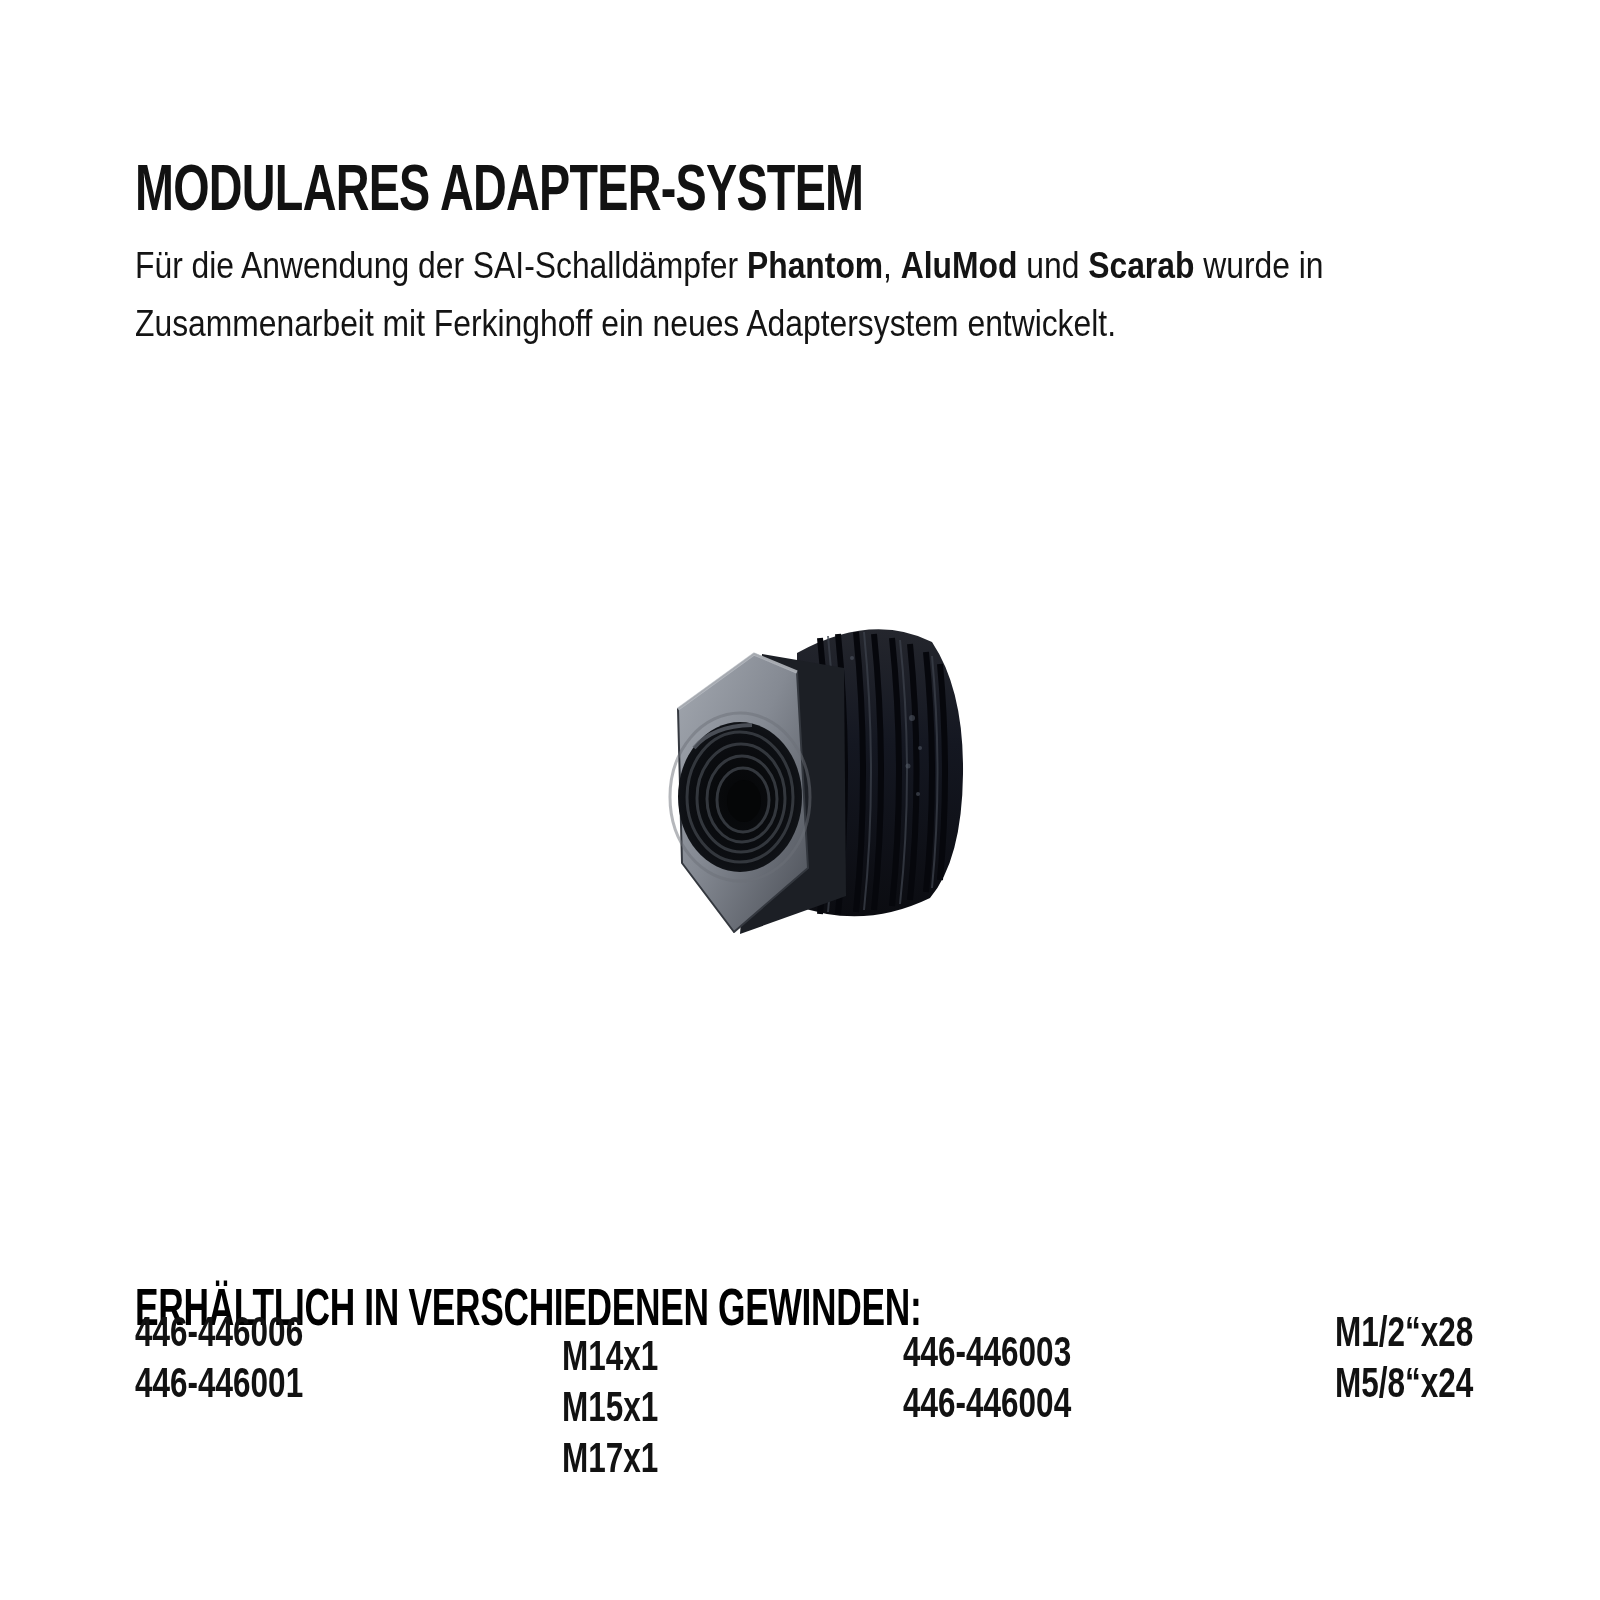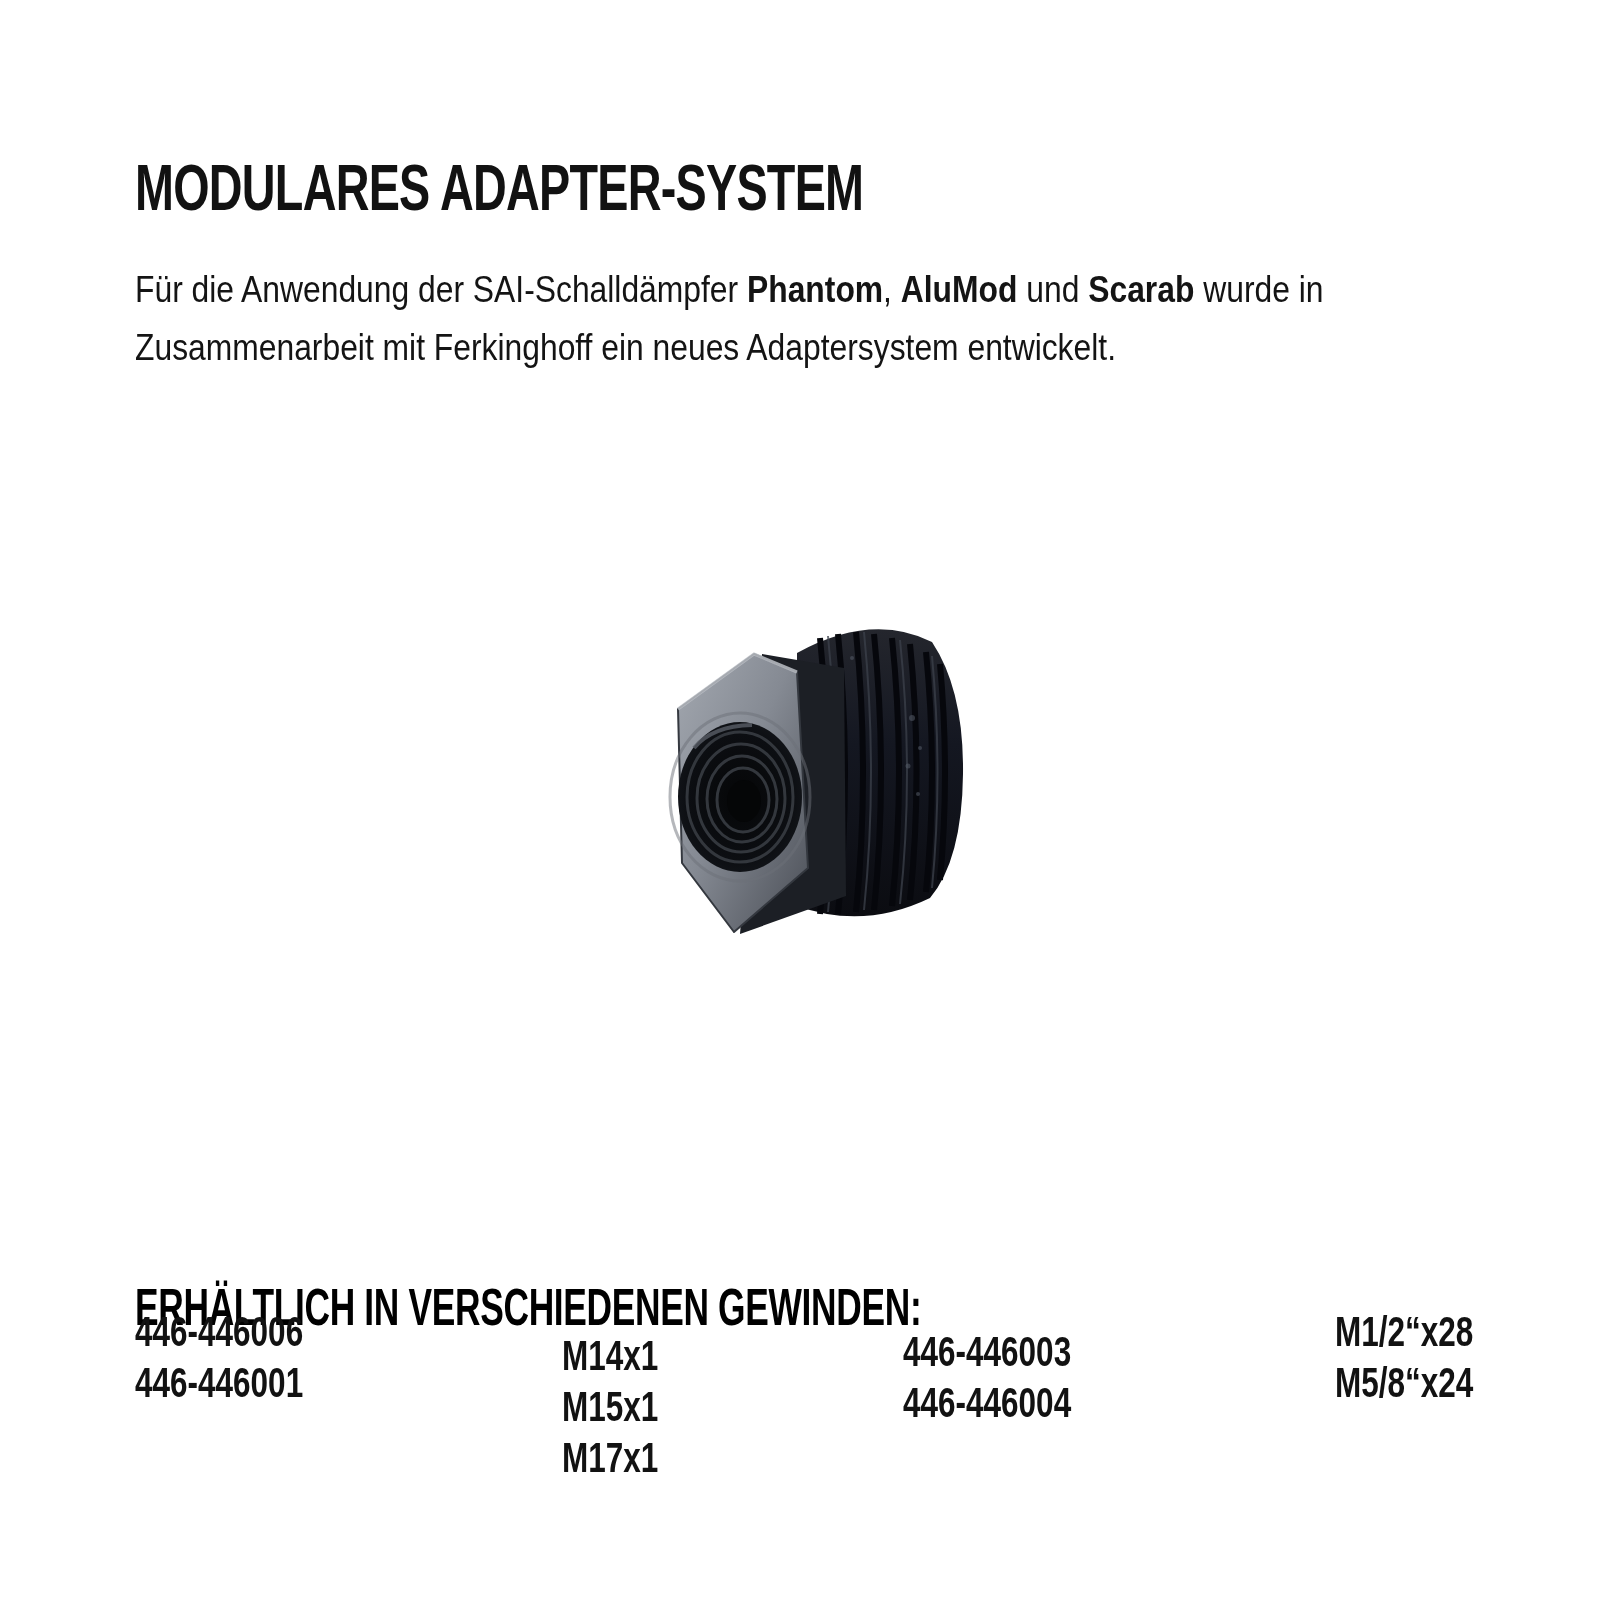--- a/index.html
+++ b/index.html
@@ -27,21 +27,21 @@
     top: 108px;
     font-size: 64px;
     font-weight: bold;
     letter-spacing: -1px;
     color: #121212;
   }
   .title .cond { transform: scaleX(0.73); }
   .intro {
     position: absolute;
     left: 135px;
-    top: 224px;
+    top: 200px;
     font-size: 37px;
     line-height: 58px;
     color: #141414;
   }
   .intro .cond { transform: scaleX(0.86); }
   .photo {
     position: absolute;
     left: 612px;
     top: 598px;
     width: 380px;

